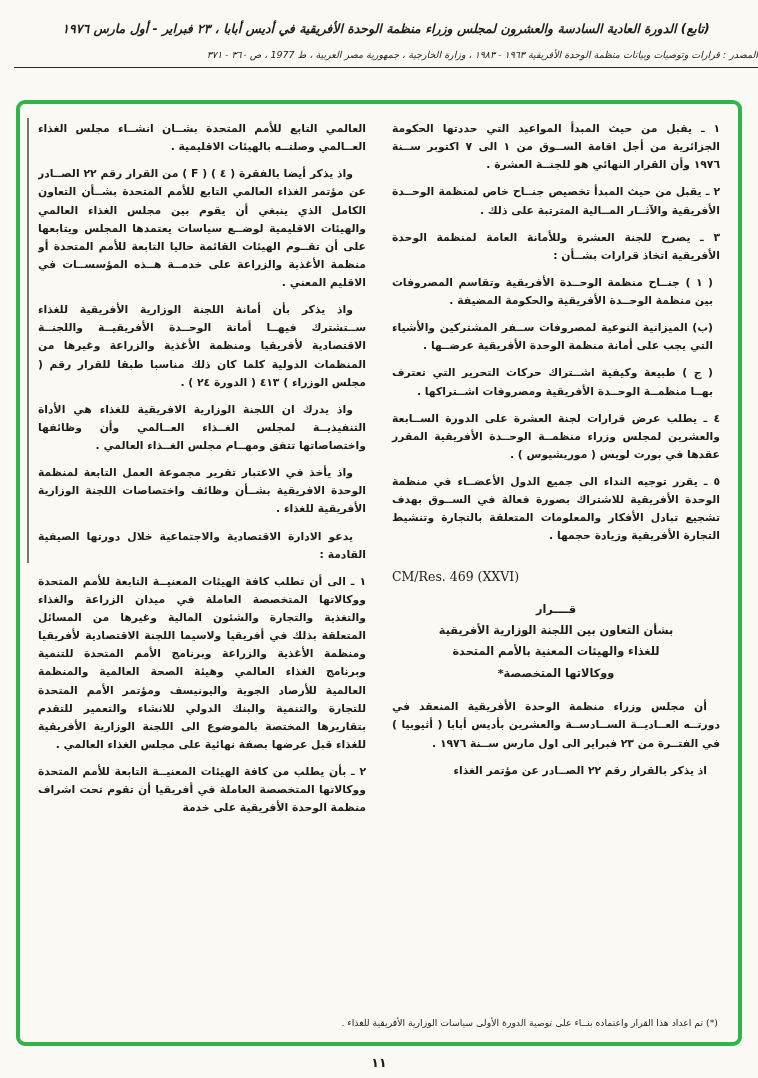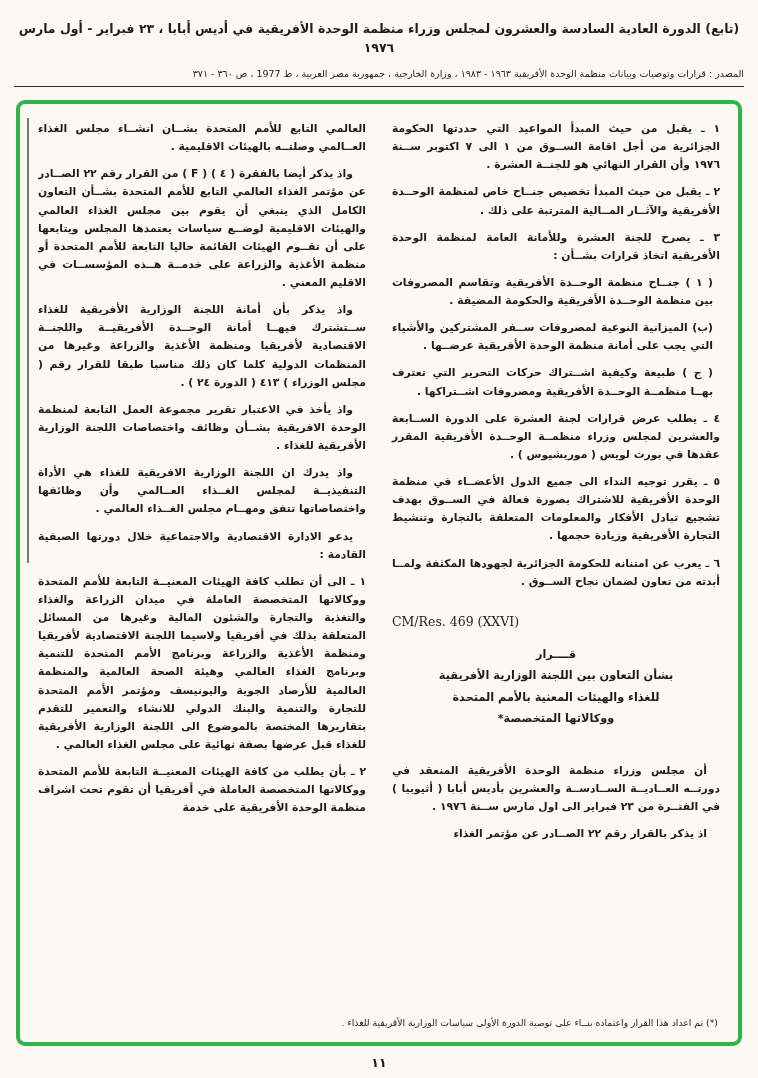--- a/index.html
+++ b/index.html
@@ -14,22 +14,23 @@
     position:relative;
     width:758px;height:1078px;
     margin:0 auto;
     background:var(--paper);
     color:var(--ink);
     direction:rtl;
     overflow:hidden;
   }
   
   .header{
-    position:absolute;top:20px;right:14px;left:14px;
+    position:absolute;top:20px;right:0;left:14px;
     text-align:center;
+    font-style:italic;
   }
   .header-line1{
     font-size:12.5px;font-weight:bold;letter-spacing:0;
     line-height:1.5;
   }
   .header-line2{
     font-size:9.5px;margin-top:9px;text-align:right;
     line-height:1.4;
   }
   .header-rule{
@@ -54,21 +55,21 @@
   }
   .para{margin:0 0 9px;font-weight:bold;}
   .para.indent{text-indent:13px;}
   .subitem{margin:0 0 9px;padding-right:7px;}
   .res-ref{
     direction:ltr;text-align:left;
     font-family:"DejaVu Serif",serif;
     font-size:12.5px;
     margin:20px 0 12px;
   }
-  .title-block{margin:4px 0 32px;}
+  .title-block{margin:4px 0 14px;}
   .title-line{
     text-align:center;font-weight:bold;font-size:11.3px;
     line-height:1.9;margin:0;
   }
   
   .footnote{
     margin-top:auto;
     font-size:9.3px;line-height:1.5;
     padding:8px 2px 2px;
     text-align:right;
@@ -102,41 +103,40 @@
 
       <div class="column">
         <p class="para">١ ـ يقبل من حيث المبدأ المواعيد التي حددتها الحكومة الجزائرية من أجل اقامة الســوق من ١ الى ٧ اكتوبر ســنة ١٩٧٦ وأن القرار النهائي هو للجنــة العشرة .</p>
         <p class="para">٢ ـ يقبل من حيث المبدأ تخصيص جنــاح خاص لمنظمة الوحــدة الأفريقية والآثــار المــالية المترتبة على ذلك .</p>
         <p class="para">٣ ـ يصرح للجنة العشرة وللأمانة العامة لمنظمة الوحدة الأفريقية اتخاذ قرارات بشــأن :</p>
         <p class="para subitem">( ١ ) جنــاح منظمة الوحــدة الأفريقية وتقاسم المصروفات بين منظمة الوحــدة الأفريقية والحكومة المضيفة .</p>
         <p class="para subitem">(ب) الميزانية النوعية لمصروفات ســفر المشتركين والأشياء التي يجب على أمانة منظمة الوحدة الأفريقية عرضــها .</p>
         <p class="para subitem">( ج ) طبيعة وكيفية اشــتراك حركات التحرير التي تعترف بهــا منظمــة الوحــدة الأفريقية ومصروفات اشــتراكها .</p>
         <p class="para">٤ ـ يطلب عرض قرارات لجنة العشرة على الدورة الســابعة والعشرين لمجلس وزراء منظمــة الوحــدة الأفريقية المقرر عقدها في بورت لويس ( موريشيوس ) .</p>
         <p class="para">٥ ـ يقرر توجيه النداء الى جميع الدول الأعضــاء في منظمة الوحدة الأفريقية للاشتراك بصورة فعالة في الســوق بهدف تشجيع تبادل الأفكار والمعلومات المتعلقة بالتجارة وتنشيط التجارة الأفريقية وزيادة حجمها .</p>
-        <p class="para">٦ ـ يعرب عن امتنانه للحكومة الجزائرية لجهودها المكثفة ولمــا أبدته من تعاون لضمان نجاح الســوق .</p>
 
         <p class="res-ref">CM/Res. 469 (XXVI)</p>
 
         <div class="title-block">
           <p class="title-line">قــــرار</p>
           <p class="title-line">بشأن التعاون بين اللجنة الوزارية الأفريقية</p>
           <p class="title-line">للغذاء والهيئات المعنية بالأمم المتحدة</p>
           <p class="title-line">ووكالاتها المتخصصة*</p>
         </div>
 
         <p class="para indent">أن مجلس وزراء منظمة الوحدة الأفريقية المنعقد في دورتــه العــاديــة الســادســة والعشرين بأديس أبابا ( أثيوبيا ) في الفتــرة من ٢٣ فبراير الى اول مارس ســنة ١٩٧٦ .</p>
         <p class="para indent">اذ يذكر بالقرار رقم ٢٢ الصــادر عن مؤتمر الغذاء</p>
       </div>
 
       <div class="column">
         <p class="para">العالمي التابع للأمم المتحدة بشــان انشــاء مجلس الغذاء العــالمي وصلتــه بالهيئات الاقليمية .</p>
         <p class="para indent">واذ يذكر أيضا بالفقرة ( ٤ ) ( F ) من القرار رقم ٢٢ الصــادر عن مؤتمر الغذاء العالمي التابع للأمم المتحدة بشــأن التعاون الكامل الذي ينبغي أن يقوم بين مجلس الغذاء العالمي والهيئات الاقليمية لوضــع سياسات يعتمدها المجلس ويتابعها على أن تقــوم الهيئات القائمة حاليا التابعة للأمم المتحدة أو منظمة الأغذية والزراعة على خدمــة هــذه المؤسســات في الاقليم المعني .</p>
         <p class="para indent">واذ يذكر بأن أمانة اللجنة الوزارية الأفريقية للغذاء ســتشترك فيهــا أمانة الوحــدة الأفريقيــة واللجنــة الاقتصادية لأفريقيا ومنظمة الأغذية والزراعة وغيرها من المنظمات الدولية كلما كان ذلك مناسبا طبقا للقرار رقم ( مجلس الوزراء ) ٤١٣ ( الدورة ٢٤ ) .</p>
+        <p class="para indent">واذ يدرك ان اللجنة الوزارية الافريقية للغذاء هي الأداة التنفيذيــة لمجلس الغــذاء العــالمي وأن وظائفها واختصاصاتها تتفق ومهــام مجلس الغــذاء العالمي .</p>
         <p class="para indent">واذ يأخذ في الاعتبار تقرير مجموعة العمل التابعة لمنظمة الوحدة الافريقية بشــأن وظائف واختصاصات اللجنة الوزارية الأفريقية للغذاء .</p>
-        <p class="para indent">واذ يدرك ان اللجنة الوزارية الافريقية للغذاء هي الأداة التنفيذيــة لمجلس الغــذاء العــالمي وأن وظائفها واختصاصاتها تتفق ومهــام مجلس الغــذاء العالمي .</p>
         <p class="para indent">يدعو الادارة الاقتصادية والاجتماعية خلال دورتها الصيفية القادمة :</p>
         <p class="para">١ ـ الى أن تطلب كافة الهيئات المعنيــة التابعة للأمم المتحدة ووكالاتها المتخصصة العاملة في ميدان الزراعة والغذاء والتغذية والتجارة والشئون المالية وغيرها من المسائل المتعلقة بذلك في أفريقيا ولاسيما اللجنة الاقتصادية لأفريقيا ومنظمة الأغذية والزراعة وبرنامج الأمم المتحدة للتنمية وبرنامج الغذاء العالمي وهيئة الصحة العالمية والمنظمة العالمية للأرصاد الجوية واليونيسف ومؤتمر الأمم المتحدة للتجارة والتنمية والبنك الدولي للانشاء والتعمير للتقدم بتقاريرها المختصة بالموضوع الى اللجنة الوزارية الأفريقية للغذاء قبل عرضها بصفة نهائية على مجلس الغذاء العالمي .</p>
         <p class="para">٢ ـ بأن يطلب من كافة الهيئات المعنيــة التابعة للأمم المتحدة ووكالاتها المتخصصة العاملة في أفريقيا أن تقوم تحت اشراف منظمة الوحدة الأفريقية على خدمة</p>
       </div>
 
     </div>
 
     <div class="footnote">(*) تم اعداد هذا القرار واعتماده بنــاء على توصية الدورة الأولى سياسات الوزارية الأفريقية للغذاء .</div>
   </div>
 

